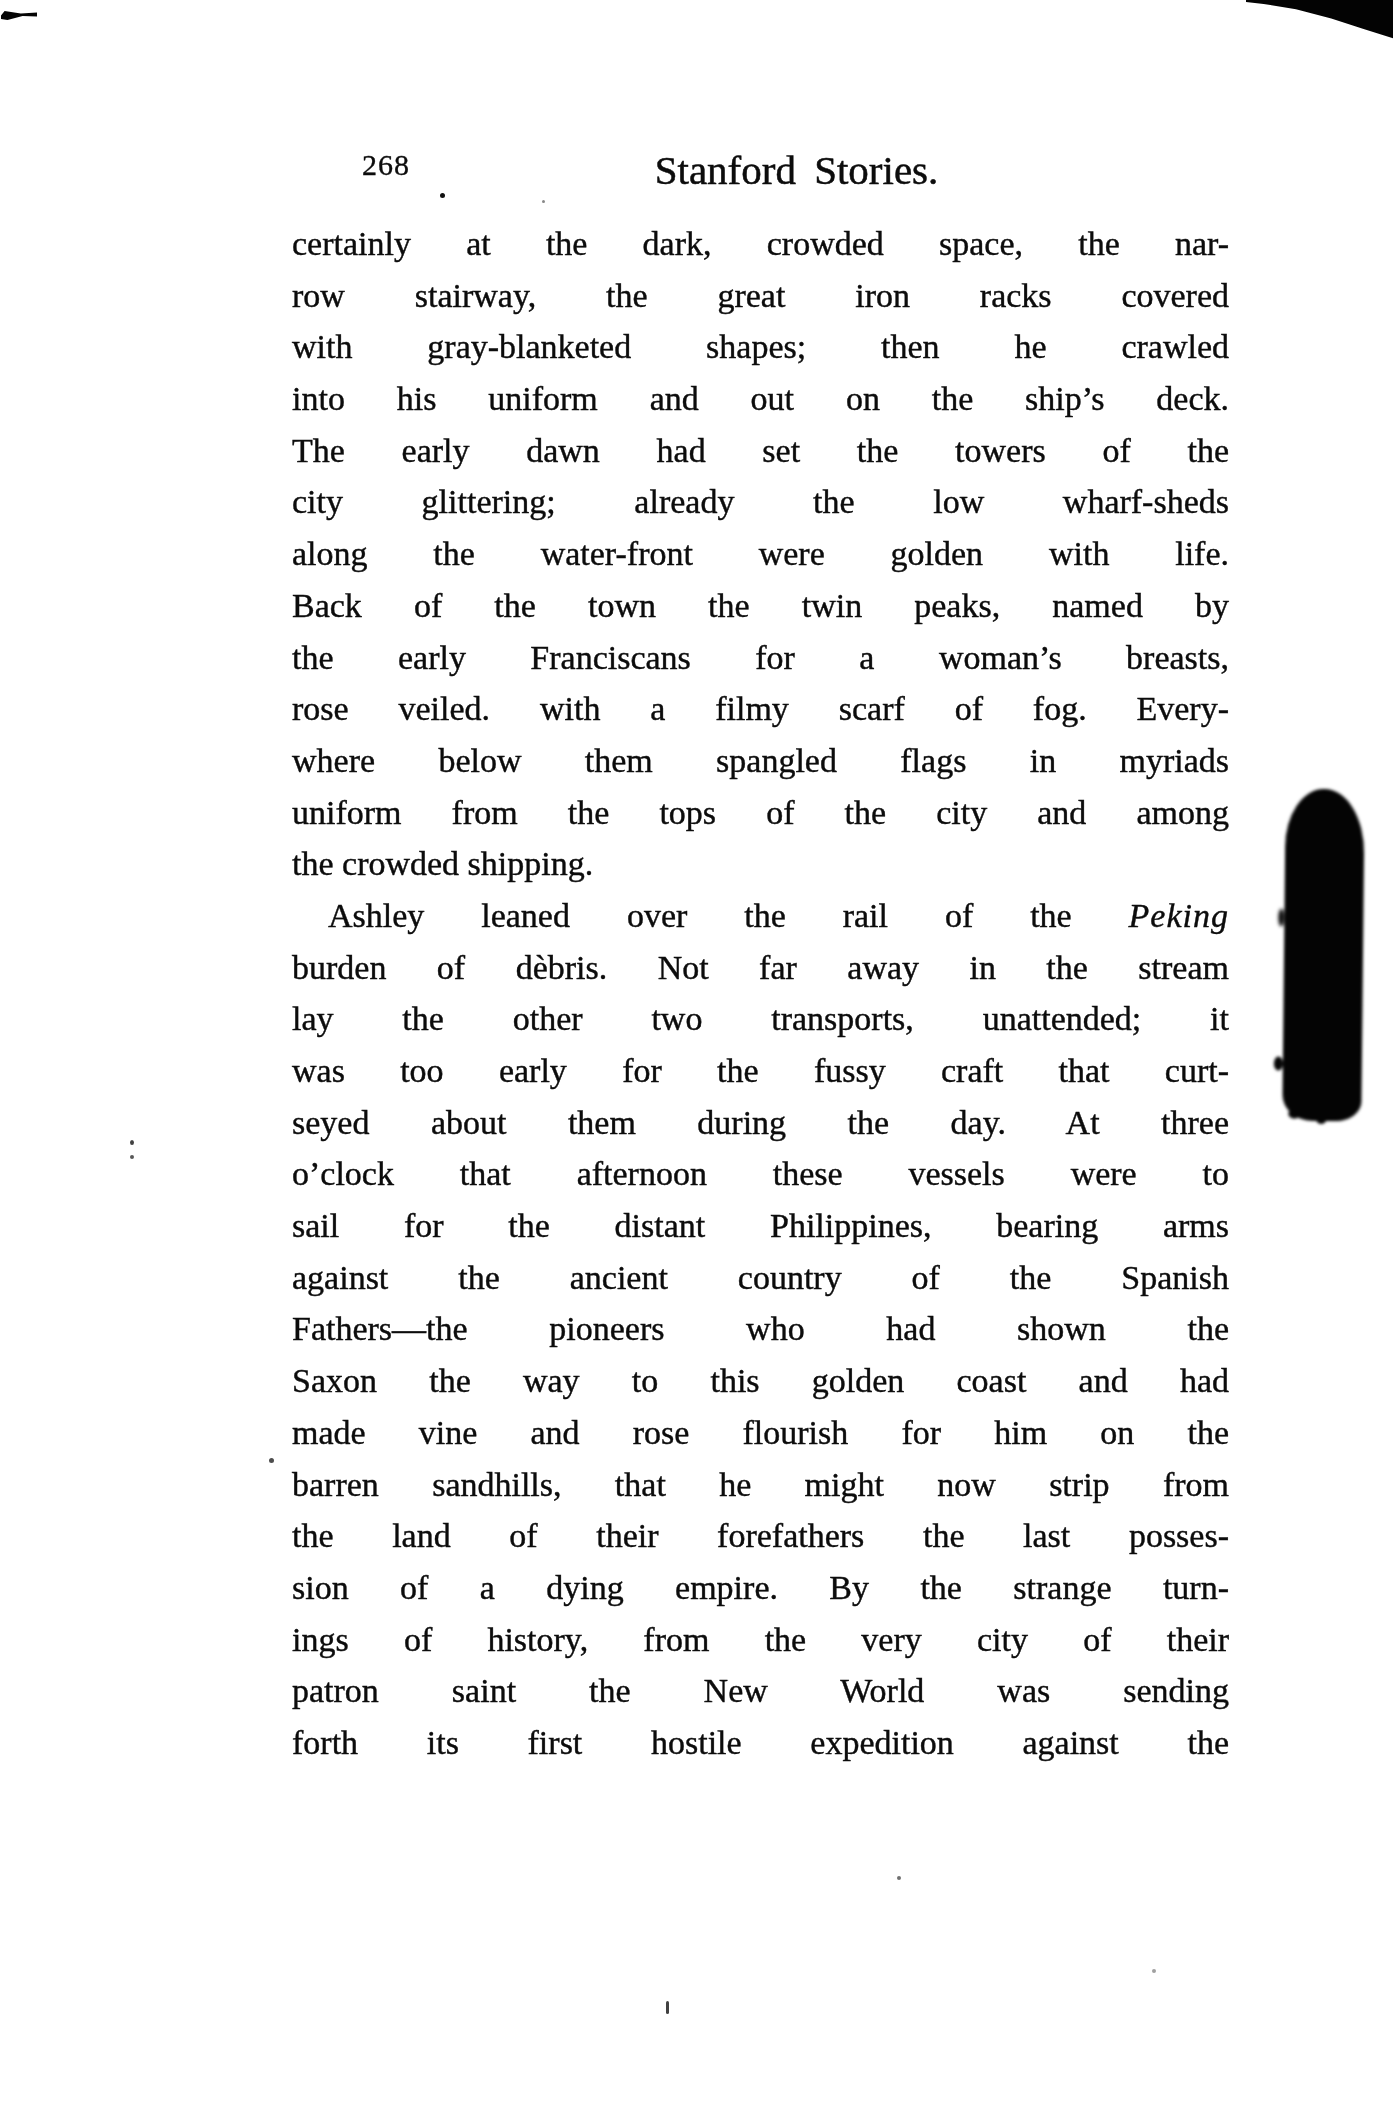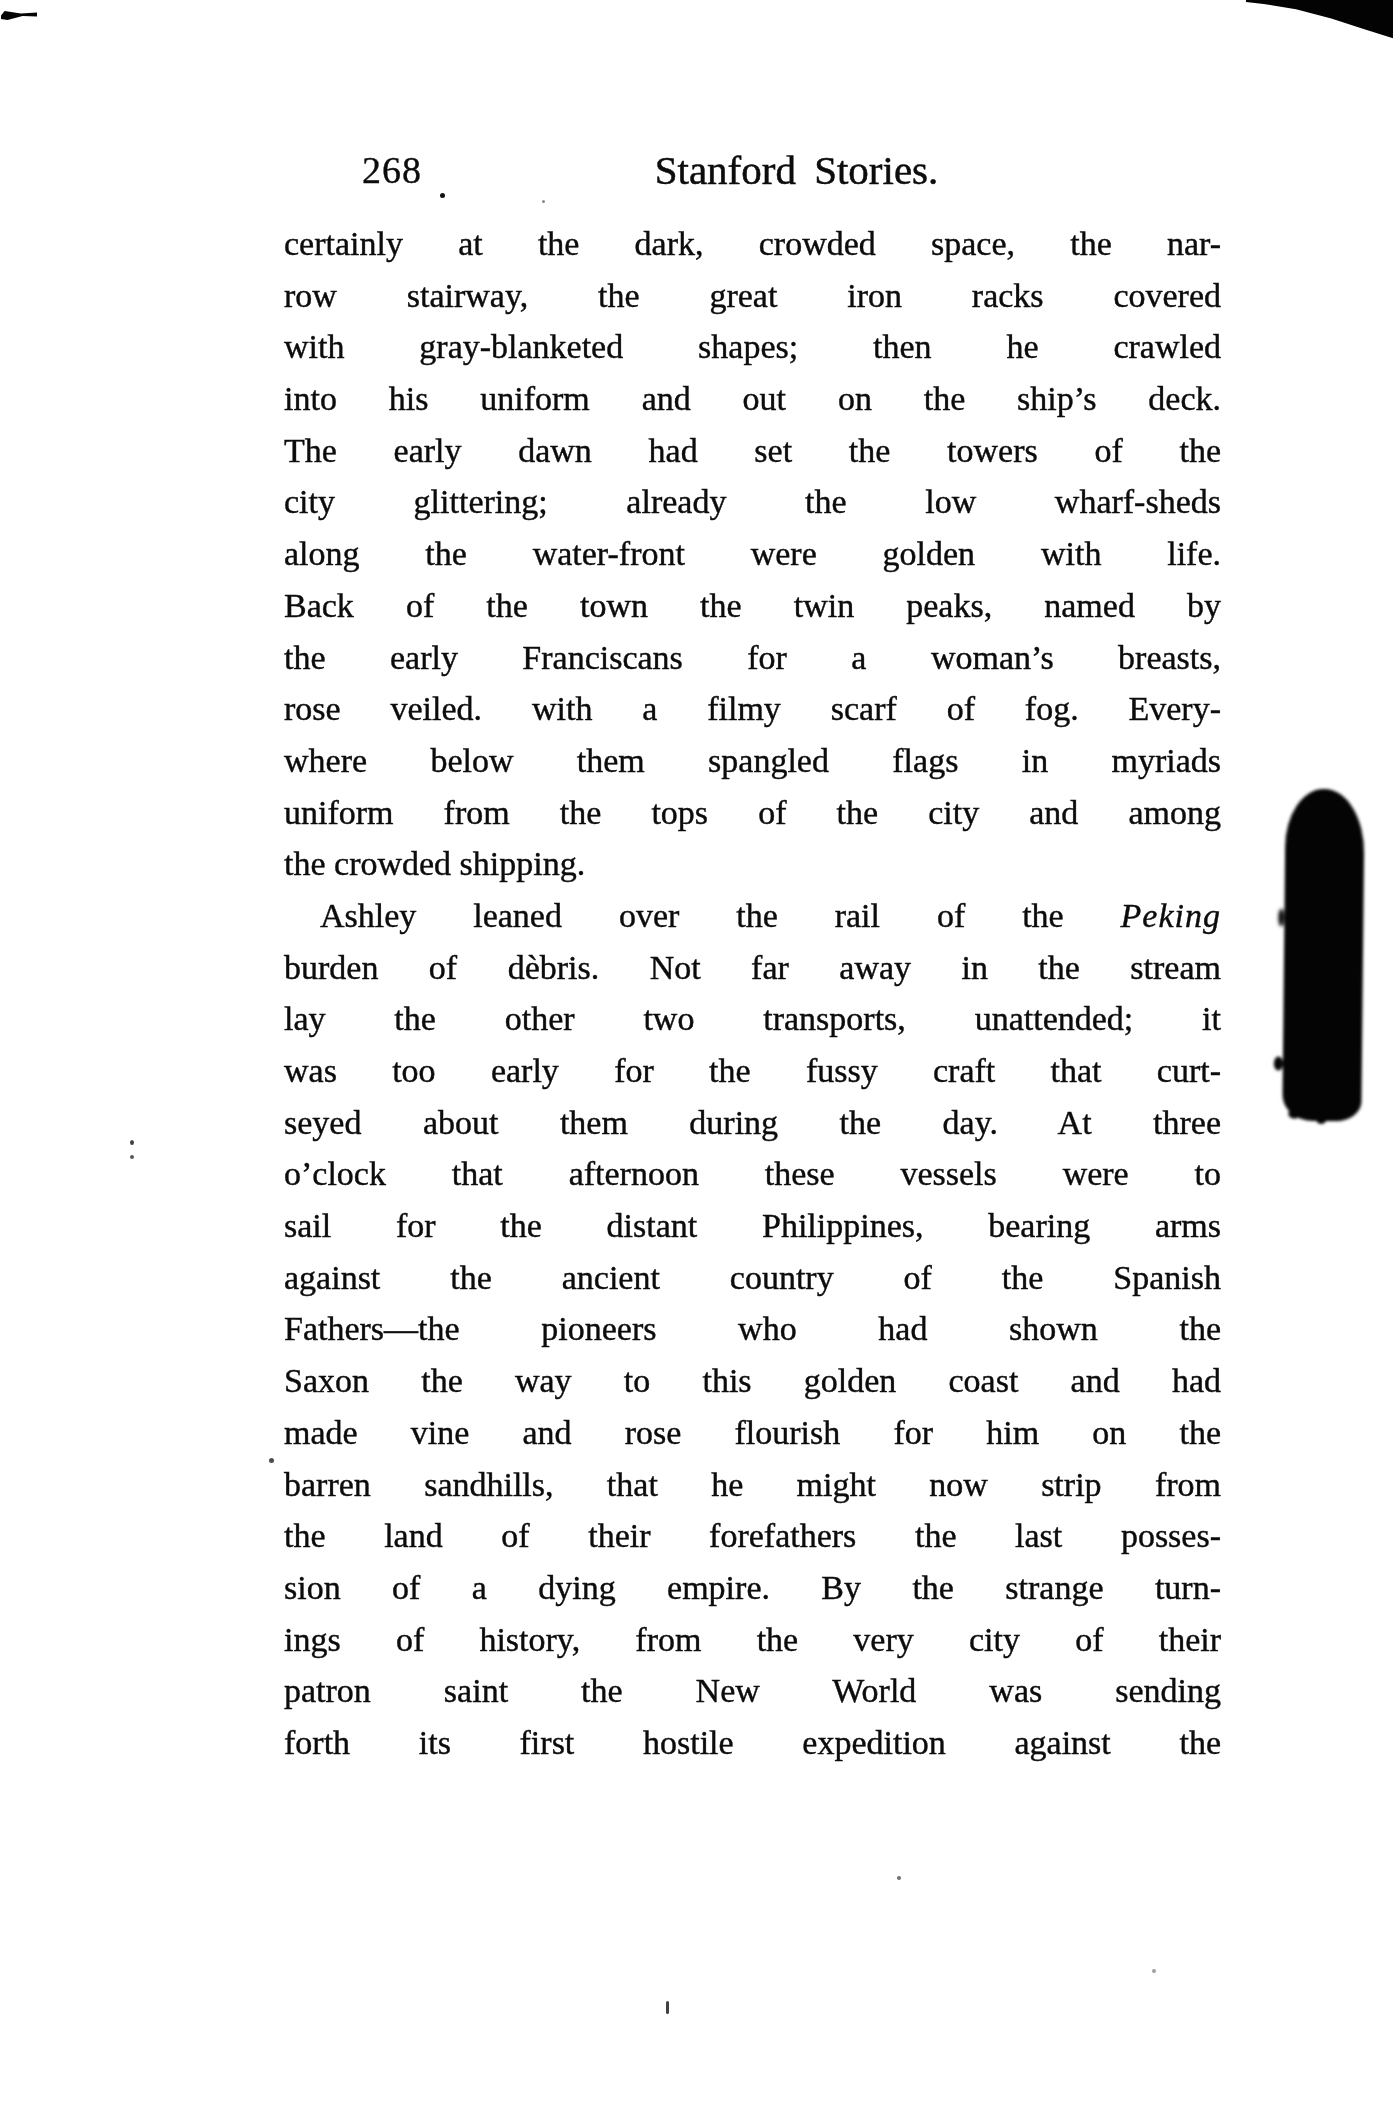--- a/index.html
+++ b/index.html
@@ -8,32 +8,32 @@
     width:1393px;height:2114px;
     background:#ffffff;
     overflow:hidden;
     font-family:"Liberation Serif","DejaVu Serif",serif;
     color:#0c0c0c;
   }
   
   .header{position:absolute;left:300px;top:138px;width:937px;height:50px;}
   .page-number{
     position:absolute;left:62px;top:10px;
-    font-size:38px;letter-spacing:1px;
+    font-size:30px;letter-spacing:1px;
     -webkit-text-stroke:0.35px #0c0c0c;
   }
   .running-title{
     position:absolute;left:0;right:0;top:8px;
     text-align:center;transform:translateX(28px);
     font-size:41px;word-spacing:8px;
     -webkit-text-stroke:0.5px #0c0c0c;
   }
   
   .text-block{
-    position:absolute;left:284px;top:218px;width:937px;
+    position:absolute;left:292px;top:218px;width:937px;
   }
   .line{
     height:51.7px;line-height:51.7px;
     font-size:34px;
     text-align:justify;
     text-align-last:justify;
     -webkit-text-stroke:0.4px #0c0c0c;
     white-space:nowrap;
   }
   .line.nojust{text-align:right;text-align-last:left;}

